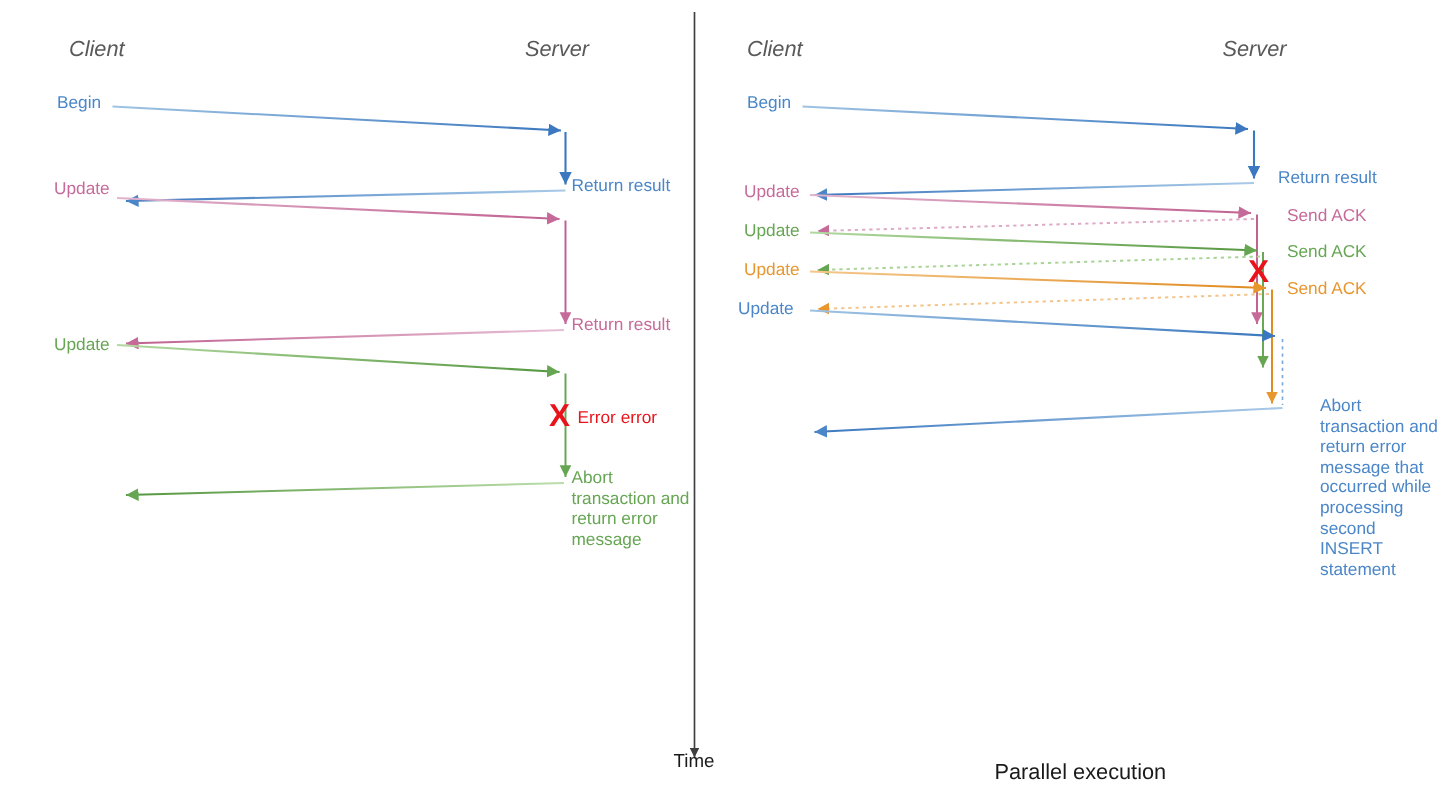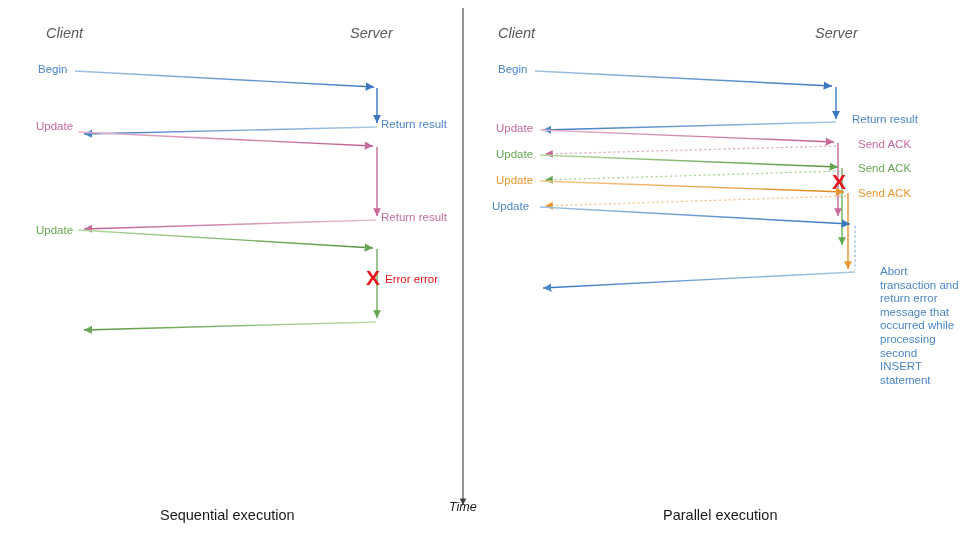--- a/index.html
+++ b/index.html
@@ -139,36 +139,36 @@
   <div class="lane-header" style="left:815px;top:25px;">Server</div>
 
   <div class="msg" style="left:38px;top:63px;color:#4a86c8;">Begin</div>
   <div class="msg" style="left:36px;top:120px;color:#c66a9a;">Update</div>
   <div class="msg" style="left:36px;top:224px;color:#66a653;">Update</div>
 
   <div class="msg" style="left:381px;top:118px;color:#4a86c8;">Return result</div>
   <div class="msg" style="left:381px;top:211px;color:#c66a9a;">Return result</div>
   <div class="msg" style="left:385px;top:273px;color:#e8131b;">Error error</div>
 
+  <div class="msg wrap" style="left:381px;top:313px;width:82px;color:#66a653;">Abort transaction and return error message</div>
 
   <div class="xmark" style="left:366px;top:267px;">X</div>
 
   <div class="msg" style="left:498px;top:63px;color:#4a86c8;">Begin</div>
   <div class="msg" style="left:496px;top:122px;color:#c66a9a;">Update</div>
   <div class="msg" style="left:496px;top:148px;color:#66a653;">Update</div>
   <div class="msg" style="left:496px;top:174px;color:#e8962e;">Update</div>
   <div class="msg" style="left:492px;top:200px;color:#4a86c8;">Update</div>
 
   <div class="msg" style="left:852px;top:113px;color:#4a86c8;">Return result</div>
   <div class="msg" style="left:858px;top:138px;color:#c66a9a;">Send ACK</div>
   <div class="msg" style="left:858px;top:162px;color:#66a653;">Send ACK</div>
   <div class="msg" style="left:858px;top:187px;color:#e8962e;">Send ACK</div>
 
   <div class="msg wrap" style="left:868px;top:265px;width:80px;color:#4a86c8;margin-left:12px;">Abort transaction and return error message that occurred while processing second INSERT statement</div>
 
   <div class="xmark" style="left:832px;top:171px;">X</div>
 
-  <div class="caption" style="left:160px;top:507px;">Sequential execution</div>
   <div class="caption" style="left:663px;top:507px;">Parallel execution</div>
 
-  <div class="timelbl" style="left:449px;top:500px;font-style:italic;">Time</div>
+  <div class="timelbl" style="left:449px;top:500px;">Time</div>
 
 </div>
 
 </body></html>

